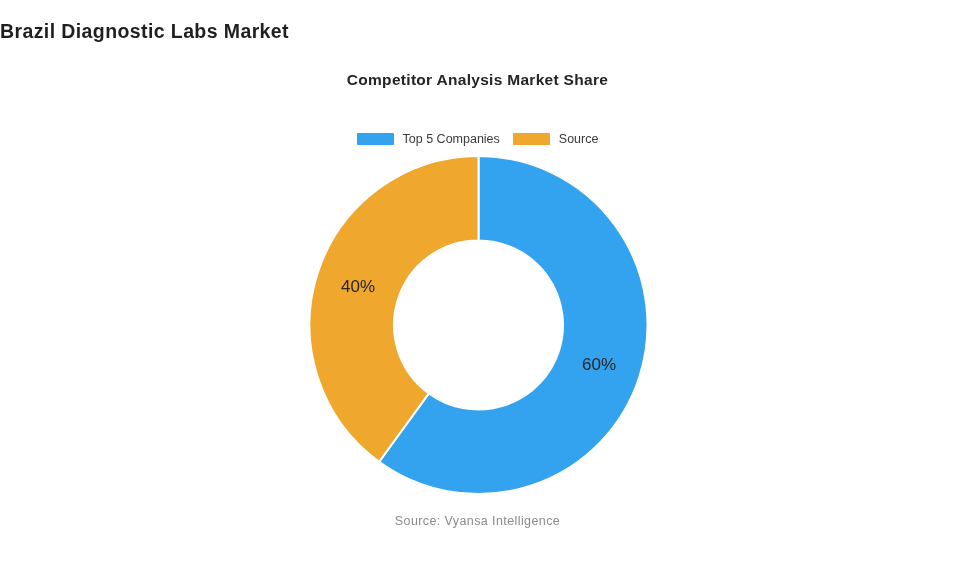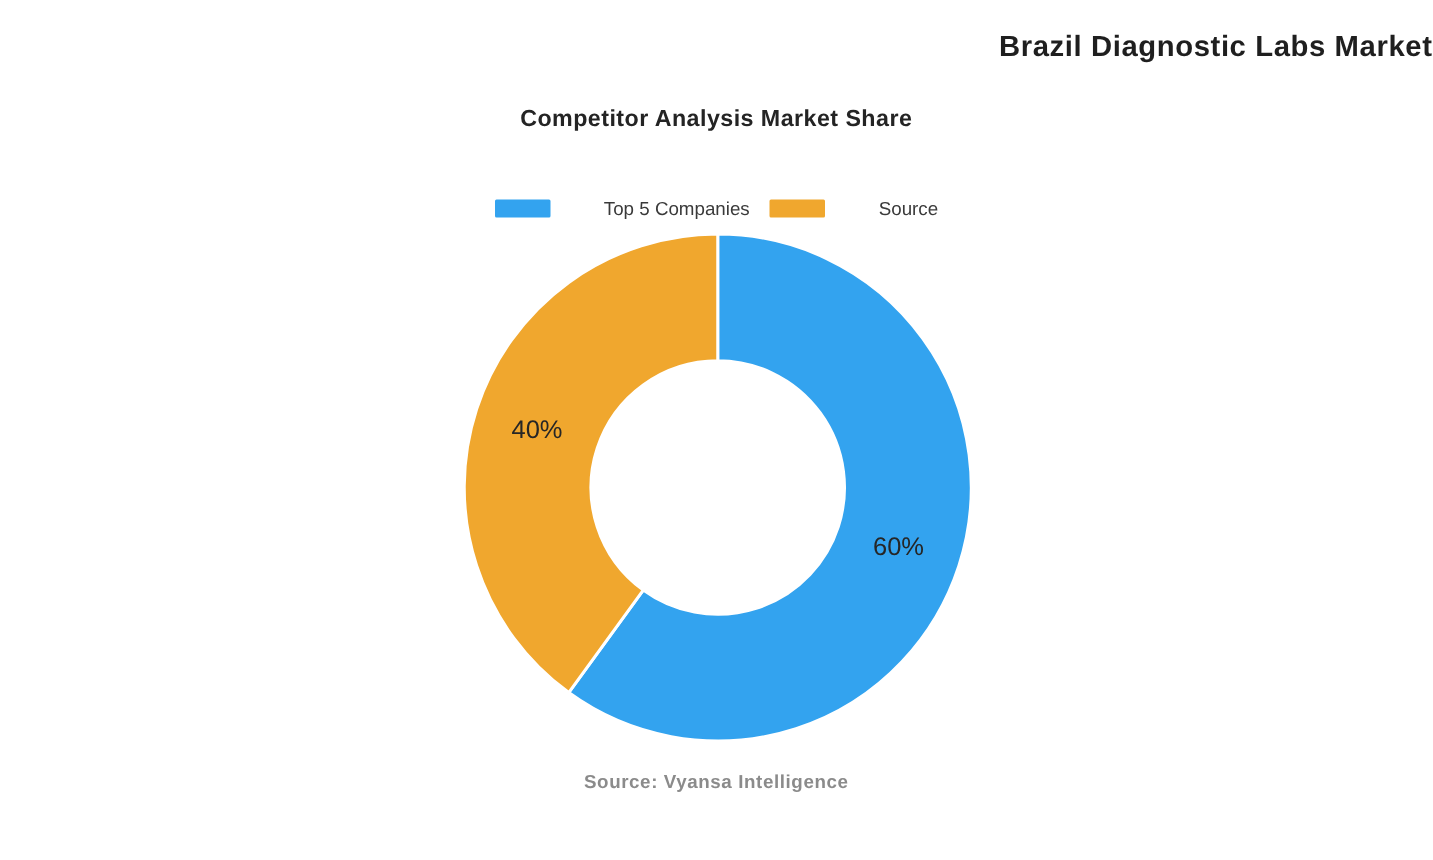--- a/index.html
+++ b/index.html
@@ -8,21 +8,21 @@
     background: #ffffff;
     font-family: "Liberation Sans", sans-serif;
     position: relative;
     overflow: hidden;
   }
   .stage { position: absolute; left: 0; top: 0; width: 955px; height: 573px; }
 
   .chart-title {
     position: absolute;
     top: 20px; left: 0; width: 955px;
-    text-align: right;
+    text-align: left;
     font-size: 19.5px;
     font-weight: 700;
     letter-spacing: 0.4px;
     color: #1f1f1f;
   }
   .chart-subtitle {
     position: absolute;
     top: 71px; left: 0; width: 955px;
     text-align: center;
     font-size: 15.5px;
@@ -45,40 +45,38 @@
     cursor: pointer;
   }
   .legend-swatch {
     width: 37px; height: 12px;
     border-radius: 1px;
     display: inline-block;
   }
   .legend-label {
     font-size: 12.5px;
     color: #3a3a3a;
-    margin-left: 27px;
   }
   .donut-svg {
     position: absolute;
     left: 0; top: 0;
     width: 955px; height: 573px;
   }
   .slice-label {
     font-size: 17px;
     fill: #262626;
     text-anchor: middle;
   }
   .source-note {
     position: absolute;
     top: 514px; left: 0; width: 955px;
     text-align: center;
     font-size: 12.5px;
     letter-spacing: 0.4px;
     color: #8b8b8b;
-    font-weight: bold;
   }
 </style>
 </head>
 <body>
 
 <div class="stage">
   <div class="chart-title">Brazil Diagnostic Labs Market</div>
   <div class="chart-subtitle">Competitor Analysis Market Share</div>
 
   <div class="legend" id="legend">

